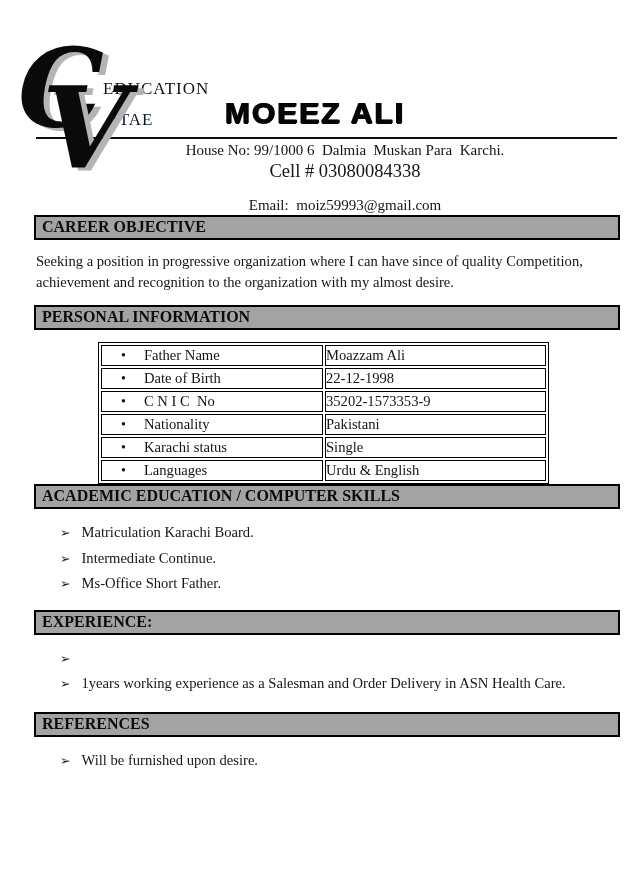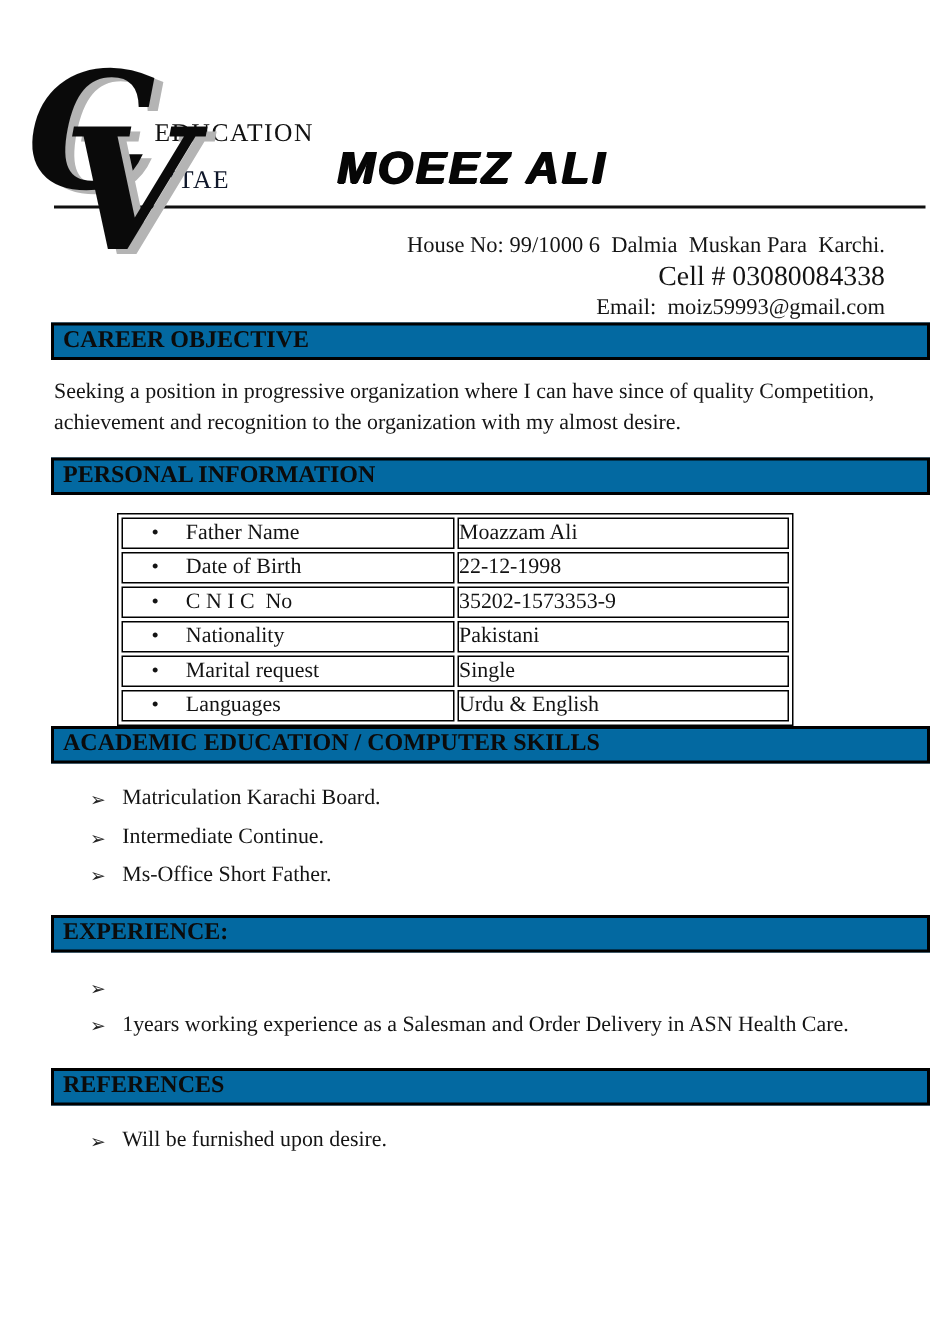--- a/index.html
+++ b/index.html
@@ -43,57 +43,56 @@
 
   
   .name{
     position:absolute;left:225px;top:96px;margin:0;
     font-family:"Liberation Sans", sans-serif;
     font-weight:700;
     font-size:30px;letter-spacing:2px;
     color:#060606;
     text-shadow:0.8px 0 0 #060606,-0.8px 0 0 #060606,0 0.6px 0 #060606;
     white-space:pre;
-    font-style:italic;
   }
   .header-rule{
     position:absolute;left:36px;top:137px;
     width:581px;height:2px;background:#101010;z-index:2;
   }
   .contact{
-    position:absolute;left:100px;top:156px;width:490px;
-    text-align:right;z-index:1;
+    position:absolute;left:100px;top:142px;width:490px;
+    text-align:center;z-index:1;
   }
   .contact .addr{font-size:15px;white-space:pre;}
   .contact .cell{font-size:18.5px;margin-top:2px;white-space:pre;}
-  .contact .email{font-size:15px;margin-top:1px;white-space:pre;}
+  .contact .email{font-size:15px;margin-top:15px;white-space:pre;}
 
   
   .content{position:absolute;left:34px;top:215px;width:586px;}
 
   .section-box{
     border:2px solid #000;
-    background:#0369a1;
+    background:#a3a3a3;
     padding:1px 6px 2px 6px;
     font-weight:bold;
     font-size:16px;
     line-height:18px;
     color:#0b0b0b;
     box-sizing:border-box;
     width:100%;
   }
   .mt-pi{margin-top:13px;}
   .mt-ac{}
   .mt-ex{margin-top:16px;}
   .mt-re{margin-top:18px;}
 
   .para{margin:11px 2px 0 2px;font-size:14.6px;line-height:20.5px;color:#151515;}
   .para .pline{display:block;white-space:pre-wrap;}
 
-  .table-wrap{margin:12px 0 0 44px;}
+  .table-wrap{margin:12px 0 0 64px;}
   table.info-table{
     border-collapse:separate;border-spacing:2px;
     border:1px solid #000;
     width:451px;
     background:#fff;
   }
   table.info-table td{
     border:1px solid #000;
     height:19px;
     font-size:14.6px;
@@ -161,21 +160,21 @@
           </tr>
           <tr>
             <td class="label-cell"><span class="dot">•</span><span class="label">C N I C  No</span></td>
             <td class="value-cell">35202-1573353-9</td>
           </tr>
           <tr>
             <td class="label-cell"><span class="dot">•</span><span class="label">Nationality</span></td>
             <td class="value-cell">Pakistani</td>
           </tr>
           <tr>
-            <td class="label-cell"><span class="dot">•</span><span class="label">Marital request</span></td>
+            <td class="label-cell"><span class="dot">•</span><span class="label">Karachi status</span></td>
             <td class="value-cell">Single</td>
           </tr>
           <tr>
             <td class="label-cell"><span class="dot">•</span><span class="label">Languages</span></td>
             <td class="value-cell">Urdu &amp; English</td>
           </tr>
         </tbody>
       </table>
     </div>
 

